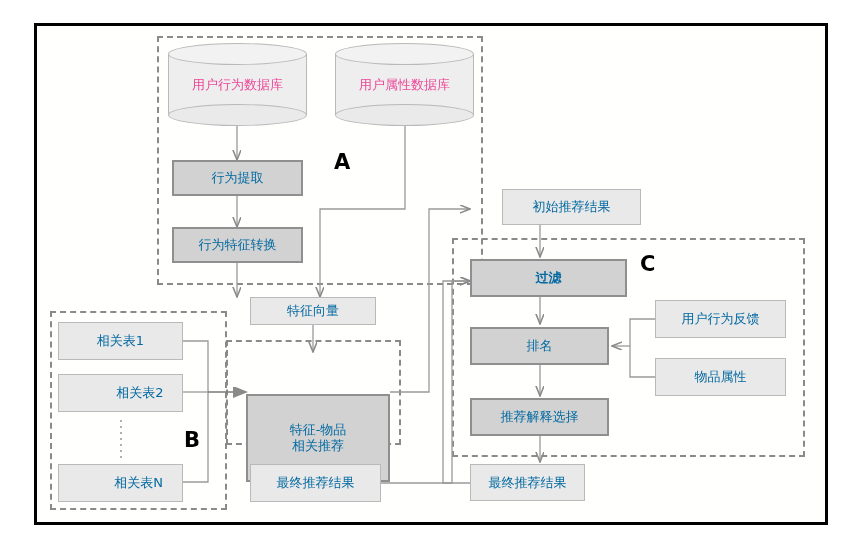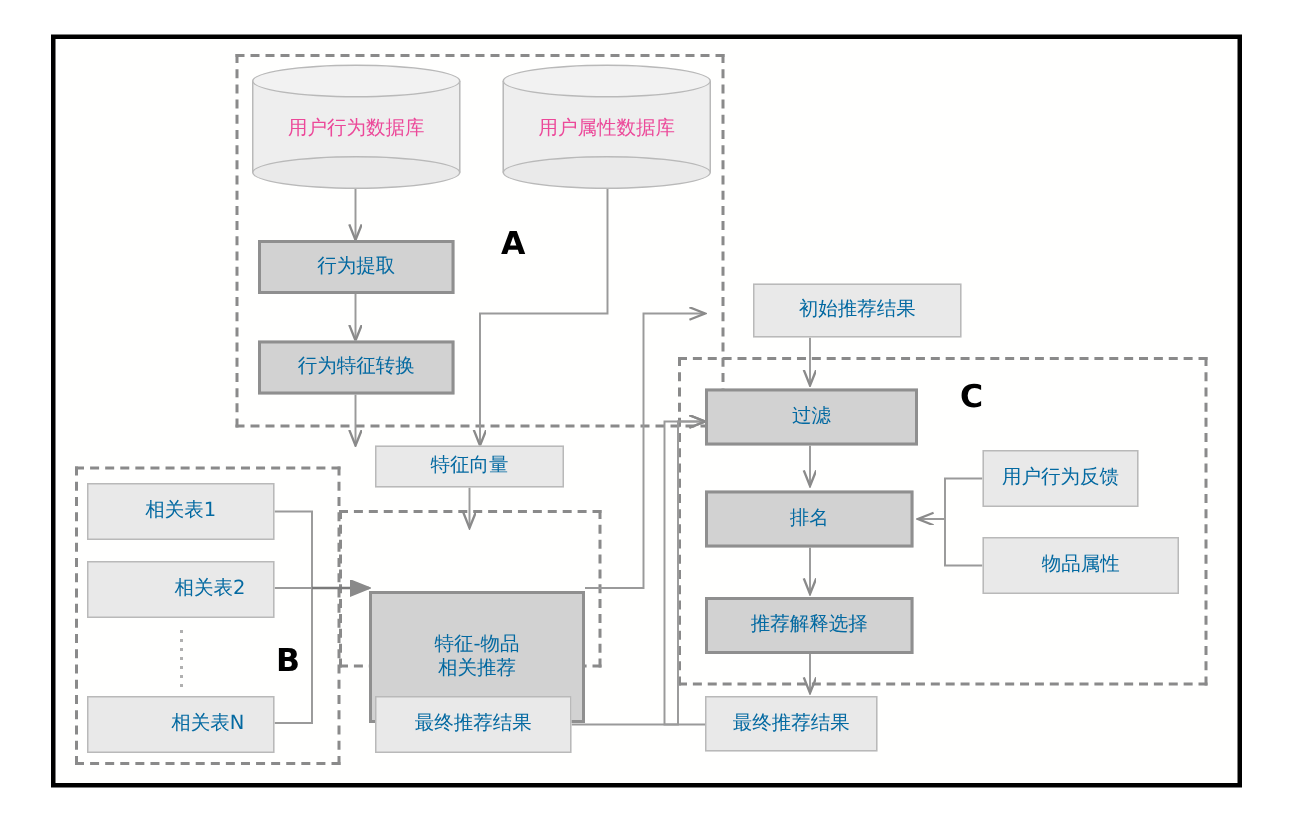--- a/index.html
+++ b/index.html
@@ -114,20 +114,20 @@
   </div>
   <div class="node light" style="left:58px;top:464px;width:125px;height:38px;padding-left:36px;">相关表N</div>
 
   <div class="node dark" style="left:246px;top:352px;width:144px;height:88px;flex-direction:column;margin-top:42px;">
     <span>特征-物品</span>
     <span>相关推荐</span>
   </div>
   <div class="node light" style="left:250px;top:464px;width:131px;height:38px;">最终推荐结果</div>
 
   <div class="node light" style="left:470px;top:189px;width:139px;height:36px;margin-left:32px;">初始推荐结果</div>
-  <div class="node dark" style="left:470px;top:259px;width:142px;height:38px;">过滤</div>
+  <div class="node dark" style="left:470px;top:259px;width:157px;height:38px;font-weight:bold;">过滤</div>
   <div class="node dark" style="left:470px;top:327px;width:139px;height:38px;">排名</div>
   <div class="node dark" style="left:470px;top:398px;width:139px;height:38px;">推荐解释选择</div>
   <div class="node light" style="left:470px;top:464px;width:115px;height:37px;">最终推荐结果</div>
 
-  <div class="node light" style="left:655px;top:300px;width:104px;height:38px;">用户行为反馈</div>
+  <div class="node light" style="left:655px;top:300px;width:131px;height:38px;">用户行为反馈</div>
   <div class="node light" style="left:655px;top:358px;width:131px;height:38px;">物品属性</div>
 </div>
 
 </body></html>

